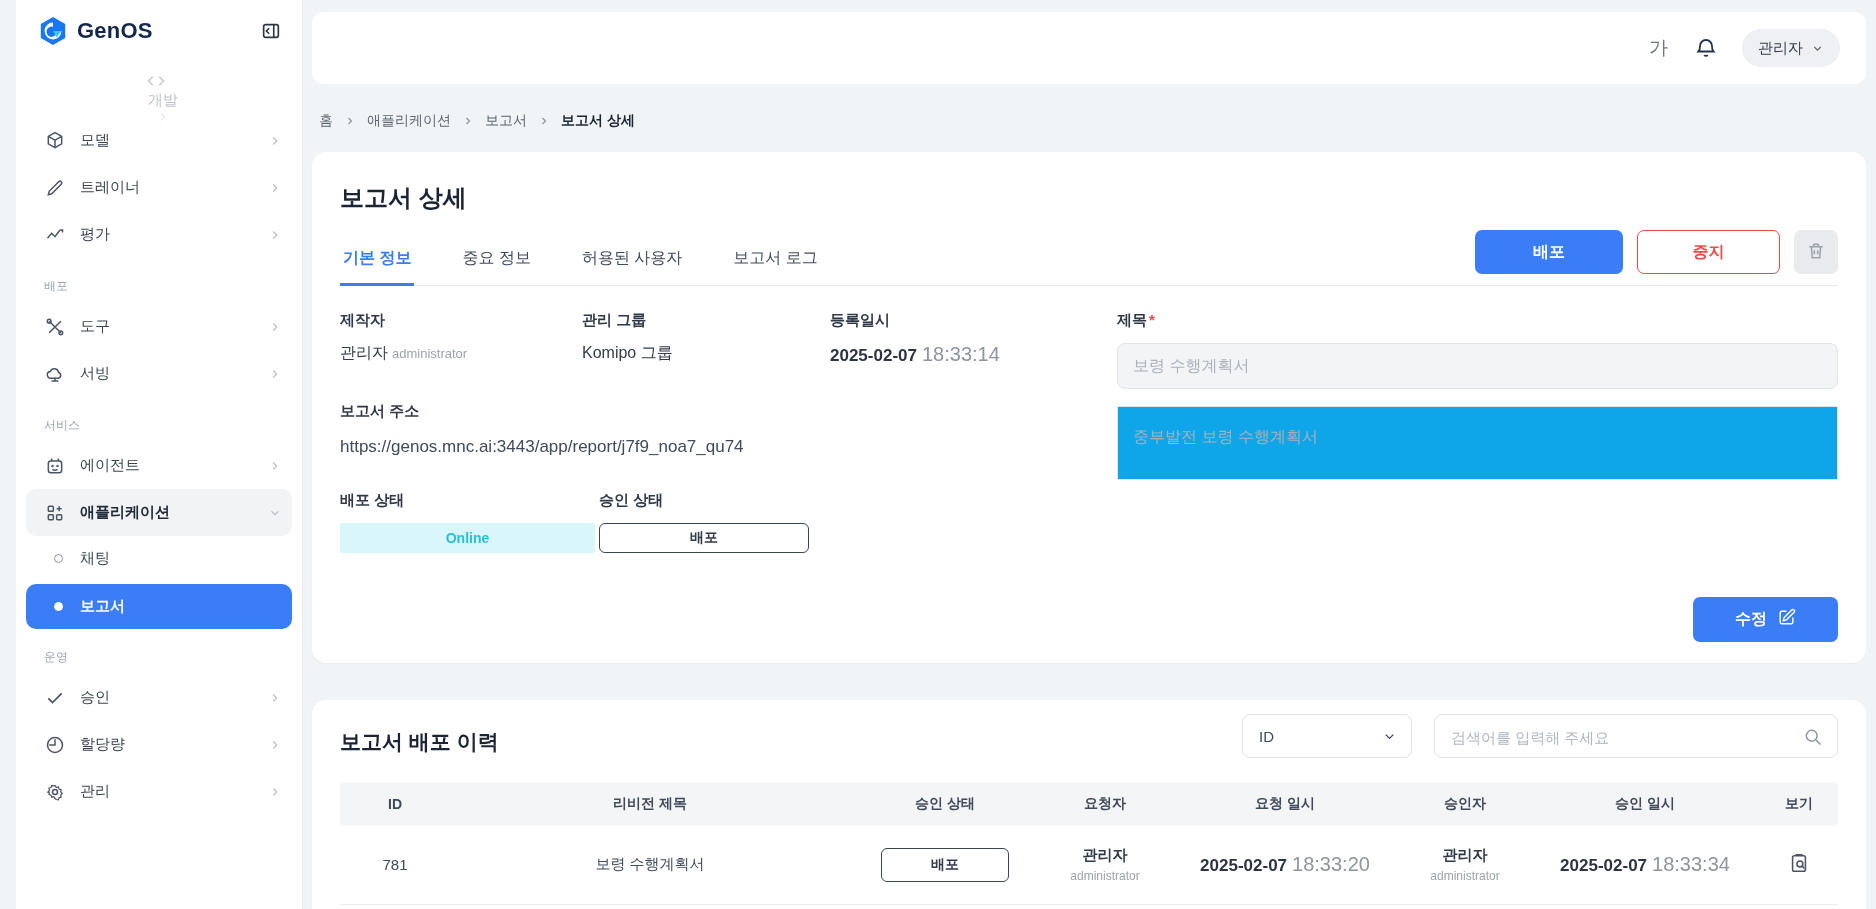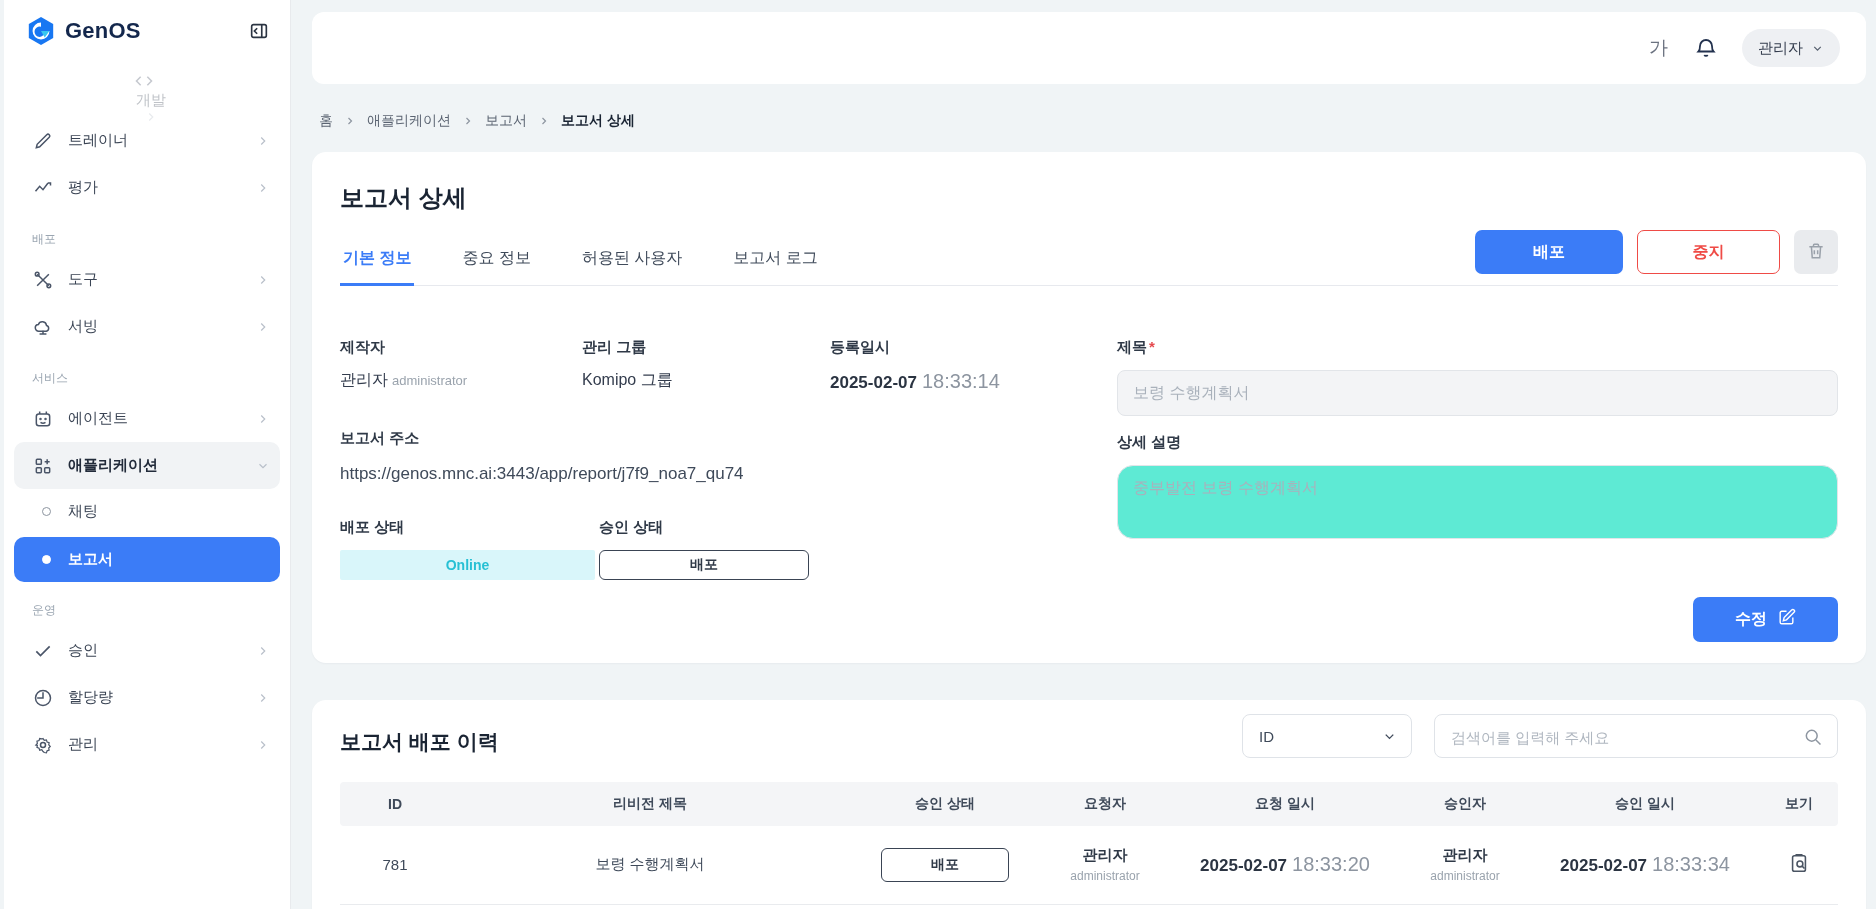--- a/index.html
+++ b/index.html
@@ -1,21 +1,21 @@
 <!DOCTYPE html>
 <html><head>
 <meta charset="utf-8">
 <style>
   * { margin:0; padding:0; box-sizing:border-box; }
   html,body { width:1876px; height:909px; overflow:hidden;
     font-family:"Liberation Sans","DejaVu Sans",sans-serif;
     background:#f0f4f6; color:#2b3442; }
 
   
-  .sidebar { position:absolute; left:4px; top:0; width:287px; height:909px;
+  .sidebar { position:absolute; left:16px; top:0; width:287px; height:909px;
     background:#ffffff; border-right:1px solid #e8eaed; z-index:2; }
   .logo-row { display:flex; align-items:center; padding:16px 18px 10px 22px; height:56px; }
   .logo-mark { width:30px; height:30px; flex:0 0 auto; }
   .logo-text { font-size:22px; font-weight:bold; color:#13274c; margin-left:9px; letter-spacing:.2px; flex:1; }
   .collapse-btn { width:26px; height:26px; color:#2b3442; cursor:pointer; display:flex; align-items:center; justify-content:center; }
   .nav { padding-top:14px; }
   .nav-item { display:flex; align-items:center; height:47px; padding:0 20px 0 28px;
     font-size:15px; color:#3a4454; cursor:pointer; }
   .nav-item .nicon { width:21px; height:21px; margin-right:15px; color:#4a5568; flex:0 0 auto; display:flex; align-items:center; justify-content:center; }
   .nav-item .nlabel { flex:1; }
@@ -54,21 +54,21 @@
   .tab.active { color:#3b7cf7; font-weight:bold; border-bottom:3px solid #3b7cf7; margin-bottom:-1px; }
 
   .actions { position:absolute; right:28px; top:78px; display:flex; gap:14px; }
   .btn-primary { width:148px; height:44px; background:#3b7cf7; color:#fff; font-size:16px; font-weight:bold;
     border:none; border-radius:7px; cursor:pointer; font-family:inherit; }
   .btn-danger { width:143px; height:44px; background:#fff; color:#ef4b46; font-size:16px; font-weight:bold;
     border:1px solid #ef4b46; border-radius:7px; cursor:pointer; font-family:inherit; }
   .btn-trash { width:44px; height:44px; background:#e9ebee; border:none; border-radius:7px; color:#9aa1aa;
     display:flex; align-items:center; justify-content:center; cursor:not-allowed; }
 
-  .form-area { display:flex; margin-top:52px; }
+  .form-area { display:flex; margin-top:25px; }
   .form-left { width:777px; flex:0 0 auto; }
   .form-right { flex:1; }
   .f-label { font-size:15px; font-weight:bold; color:#2f3947; margin-bottom:13px; }
   .f-label .req { color:#e5484d; margin-left:2px; }
   .row3 { display:flex; }
   .fw1 { width:242px; } .fw2 { width:248px; }
   .f-value { font-size:16px; color:#333c4d; }
   .f-sub { font-size:13px; color:#9aa3ad; margin-left:4px; }
   .f-date { font-size:17px; font-weight:bold; color:#2b3442; }
   .f-time { font-size:20px; color:#8d95a0; font-weight:normal; margin-left:5px; }
@@ -76,22 +76,22 @@
   .url-value { font-size:17px; color:#3f4a5a; margin-top:16px; }
   .status-row { display:flex; margin-top:34px; gap:4px; }
   .status-col1 { width:255px; } .status-col2 { width:210px; }
   .badge-online { height:30px; background:#d9f6fa; color:#27c0d4; font-size:14px; font-weight:bold;
     display:flex; align-items:center; justify-content:center; margin-top:12px; border-radius:2px; }
   .badge-outline { height:30px; background:#fff; border:1px solid #3a4454; border-radius:6px; color:#2f3947;
     font-size:14px; font-weight:bold; display:flex; align-items:center; justify-content:center; margin-top:12px; }
 
   .text-input { width:100%; height:46px; background:#f3f4f6; border:1px solid #e2e5e9; border-radius:8px;
     padding:0 15px; font-size:16px; color:#333c4d; font-family:inherit; }
-  .text-area { width:100%; height:74px; background:#5eead4; border:1px solid #e2e5e9; border-radius:16px;
-    padding:12px 15px; font-size:16px; color:#333c4d; font-family:inherit; resize:none; }
+  .text-area { width:100%; height:74px; background:#0ea5e9; border:1px solid #e2e5e9; border-radius:0;
+    padding:20px 15px; font-size:16px; color:#333c4d; font-family:inherit; resize:none; }
   .text-input::placeholder, .text-area::placeholder { color:#a9b1bb; }
   .desc-block { margin-top:17px; }
 
   .edit-btn { position:absolute; right:28px; top:445px; width:145px; height:45px; background:#3b7cf7;
     border:none; border-radius:7px; color:#fff; font-size:16px; font-weight:bold; cursor:pointer;
     display:flex; align-items:center; justify-content:center; gap:10px; font-family:inherit; }
 
   
   .history-card { top:700px; height:280px; padding:24px 28px; }
   .history-title { font-size:21px; font-weight:bold; color:#1a2433; margin-top:4px; }
@@ -139,20 +139,34 @@
 
   <nav class="nav">
     <div class="nav-item disabled">
       <span class="nicon">
           <svg width="20" height="20" viewBox="0 0 24 24" fill="none" stroke="currentColor" stroke-width="1.8">
             <path d="M8 7l-5 5 5 5"></path>
             <path d="M16 7l5 5-5 5"></path>
           </svg>
         </span>
       <span class="nlabel">개발</span>
+      <span class="chev">
+          <svg width="14" height="14" viewBox="0 0 24 24" fill="none" stroke="currentColor" stroke-width="2">
+            <path d="M9 6l6 6-6 6"></path>
+          </svg>
+        </span>
+    </div>
+    <div class="nav-item">
+      <span class="nicon">
+          <svg width="20" height="20" viewBox="0 0 24 24" fill="none" stroke="currentColor" stroke-width="1.8">
+            <path d="M12 2l8 4.5v9L12 20l-8-4.5v-9z"></path>
+            <path d="M4 6.5l8 4.5 8-4.5M12 11v9"></path>
+          </svg>
+        </span>
+      <span class="nlabel">모델</span>
       <span class="chev">
           <svg width="14" height="14" viewBox="0 0 24 24" fill="none" stroke="currentColor" stroke-width="2">
             <path d="M9 6l6 6-6 6"></path>
           </svg>
         </span>
     </div>
     <div class="nav-item">
       <span class="nicon">
           <svg width="20" height="20" viewBox="0 0 24 24" fill="none" stroke="currentColor" stroke-width="1.8">
             <path d="M4 20l1-4L16.5 4.5a2.1 2.1 0 013 3L8 19z"></path>
@@ -401,21 +415,20 @@
           </div>
         </div>
       </div>
 
       <div class="form-right">
         <div class="f-label">
           <span>제목</span><span class="req">*</span>
         </div>
         <input class="text-input" type="text" placeholder="보령 수행계획서" style="">
         <div class="desc-block">
-          <div class="f-label">상세 설명</div>
           <textarea class="text-area" placeholder="중부발전 보령 수행계획서" style=""></textarea>
         </div>
       </div>
     </div>
 
     <button class="edit-btn">
       <span>수정</span>
       <span><svg width="19" height="19" viewBox="0 0 24 24" fill="none" stroke="currentColor" stroke-width="1.8">
             <path d="M12 4H6a2 2 0 00-2 2v12a2 2 0 002 2h12a2 2 0 002-2v-6"></path>
             <path d="M18.5 2.5a2 2 0 013 3L12 15l-4 1 1-4z"></path>

